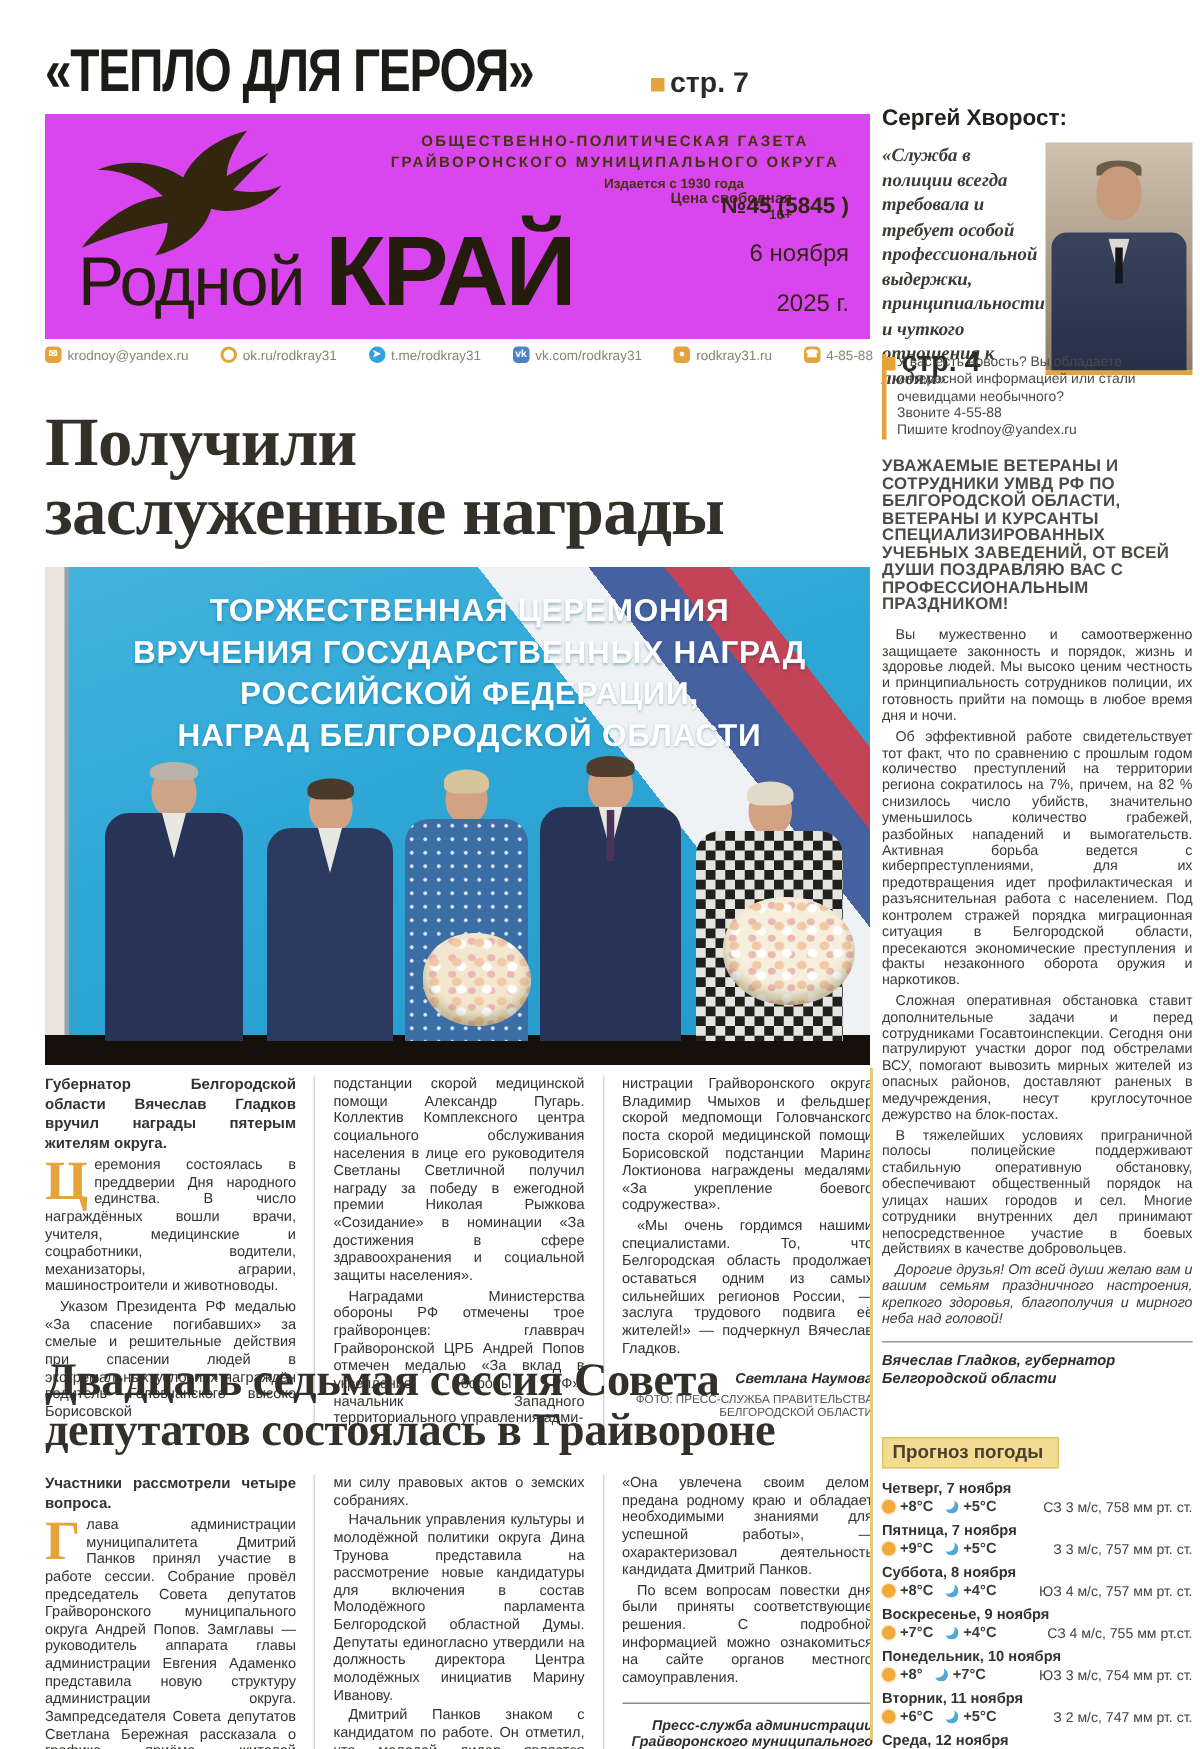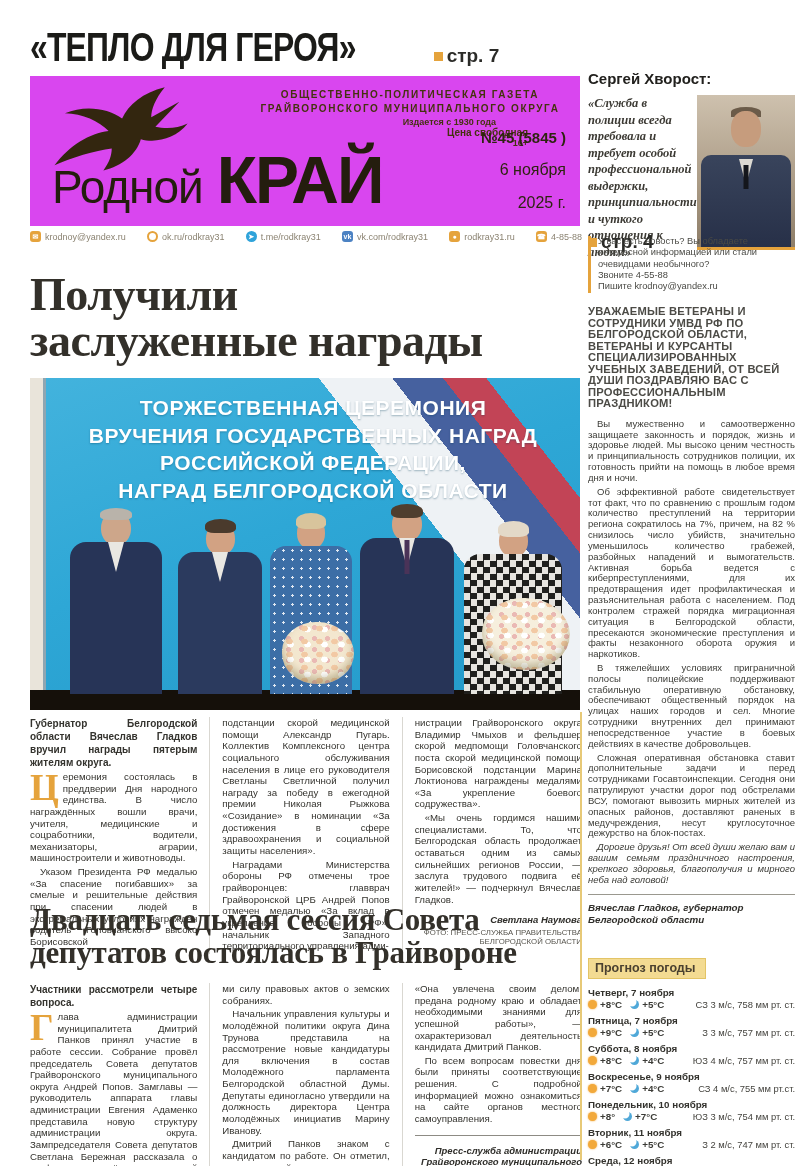--- a/index.html
+++ b/index.html
@@ -322,22 +322,22 @@
 <div class="abs" id="sb-tip">
   <div>У вас есть новость? Вы обладаете интересной информацией или стали очевидцами необычного?</div>
   <div>Звоните 4-55-88</div>
   <div>Пишите krodnoy@yandex.ru</div>
 </div>
 
 <div class="abs" id="sb-greet">
   <h2>УВАЖАЕМЫЕ ВЕТЕРАНЫ И СОТРУДНИКИ УМВД РФ ПО БЕЛГОРОДСКОЙ ОБЛАСТИ, ВЕТЕРАНЫ И КУРСАНТЫ СПЕЦИАЛИЗИРОВАННЫХ УЧЕБНЫХ ЗАВЕДЕНИЙ, ОТ ВСЕЙ ДУШИ ПОЗДРАВЛЯЮ ВАС С ПРОФЕССИОНАЛЬНЫМ ПРАЗДНИКОМ!</h2>
   <p>Вы мужественно и самоотверженно защищаете законность и порядок, жизнь и здоровье людей. Мы высоко ценим честность и принципиальность сотрудников полиции, их готовность прийти на помощь в любое время дня и ночи.</p>
   <p>Об эффективной работе свидетельствует тот факт, что по сравнению с прошлым годом количество преступлений на территории региона сократилось на 7%, причем, на 82 % снизилось число убийств, значительно уменьшилось количество грабежей, разбойных нападений и вымогательств. Активная борьба ведется с киберпреступлениями, для их предотвращения идет профилактическая и разъяснительная работа с населением. Под контролем стражей порядка миграционная ситуация в Белгородской области, пресекаются экономические преступления и факты незаконного оборота оружия и наркотиков.</p>
+  <p>Сложная оперативная обстановка ставит дополнительные задачи и перед сотрудниками Госавтоинспекции. Сегодня они патрулируют участки дорог под обстрелами ВСУ, помогают вывозить мирных жителей из опасных районов, доставляют раненых в медучреждения, несут круглосуточное дежурство на блок-постах.</p>
   <p>В тяжелейших условиях приграничной полосы полицейские поддерживают стабильную оперативную обстановку, обеспечивают общественный порядок на улицах наших городов и сел. Многие сотрудники внутренних дел принимают непосредственное участие в боевых действиях в качестве добровольцев.</p>
-  <p>Сложная оперативная обстановка ставит дополнительные задачи и перед сотрудниками Госавтоинспекции. Сегодня они патрулируют участки дорог под обстрелами ВСУ, помогают вывозить мирных жителей из опасных районов, доставляют раненых в медучреждения, несут круглосуточное дежурство на блок-постах.</p>
   <p class="it">Дорогие друзья! От всей души желаю вам и вашим семьям праздничного настроения, крепкого здоровья, благополучия и мирного неба над головой!</p>
   <div id="sb-sign">
     <div>Вячеслав Гладков, губернатор</div>
     <div>Белгородской области</div>
   </div>
 </div>
 
 <div class="abs" id="weather">
   <div id="wx-title">Прогноз погоды</div>
 

